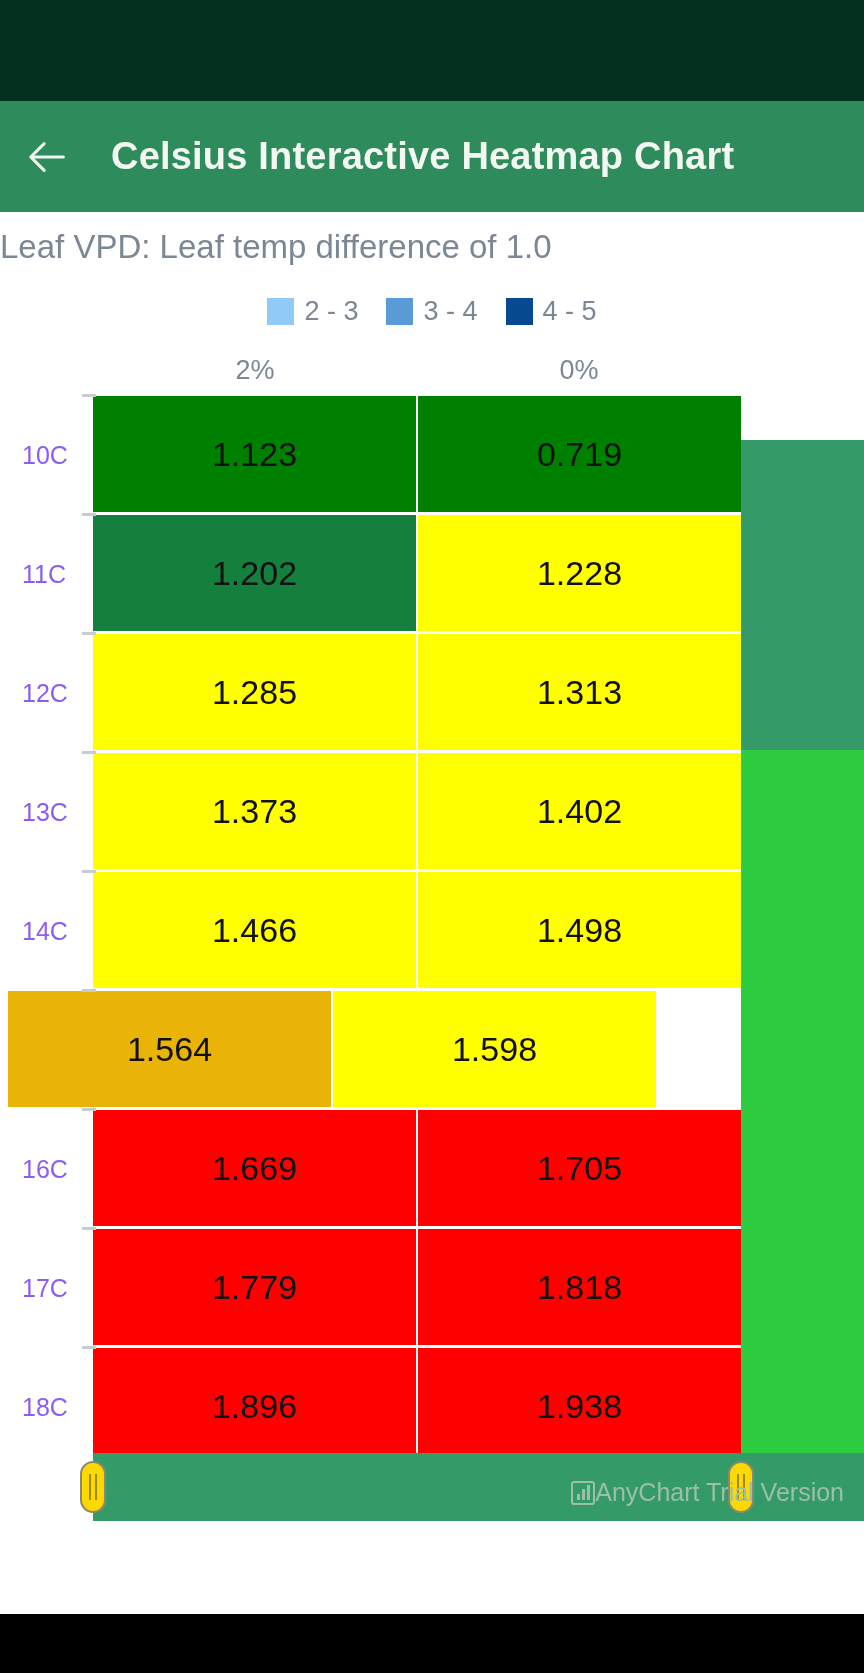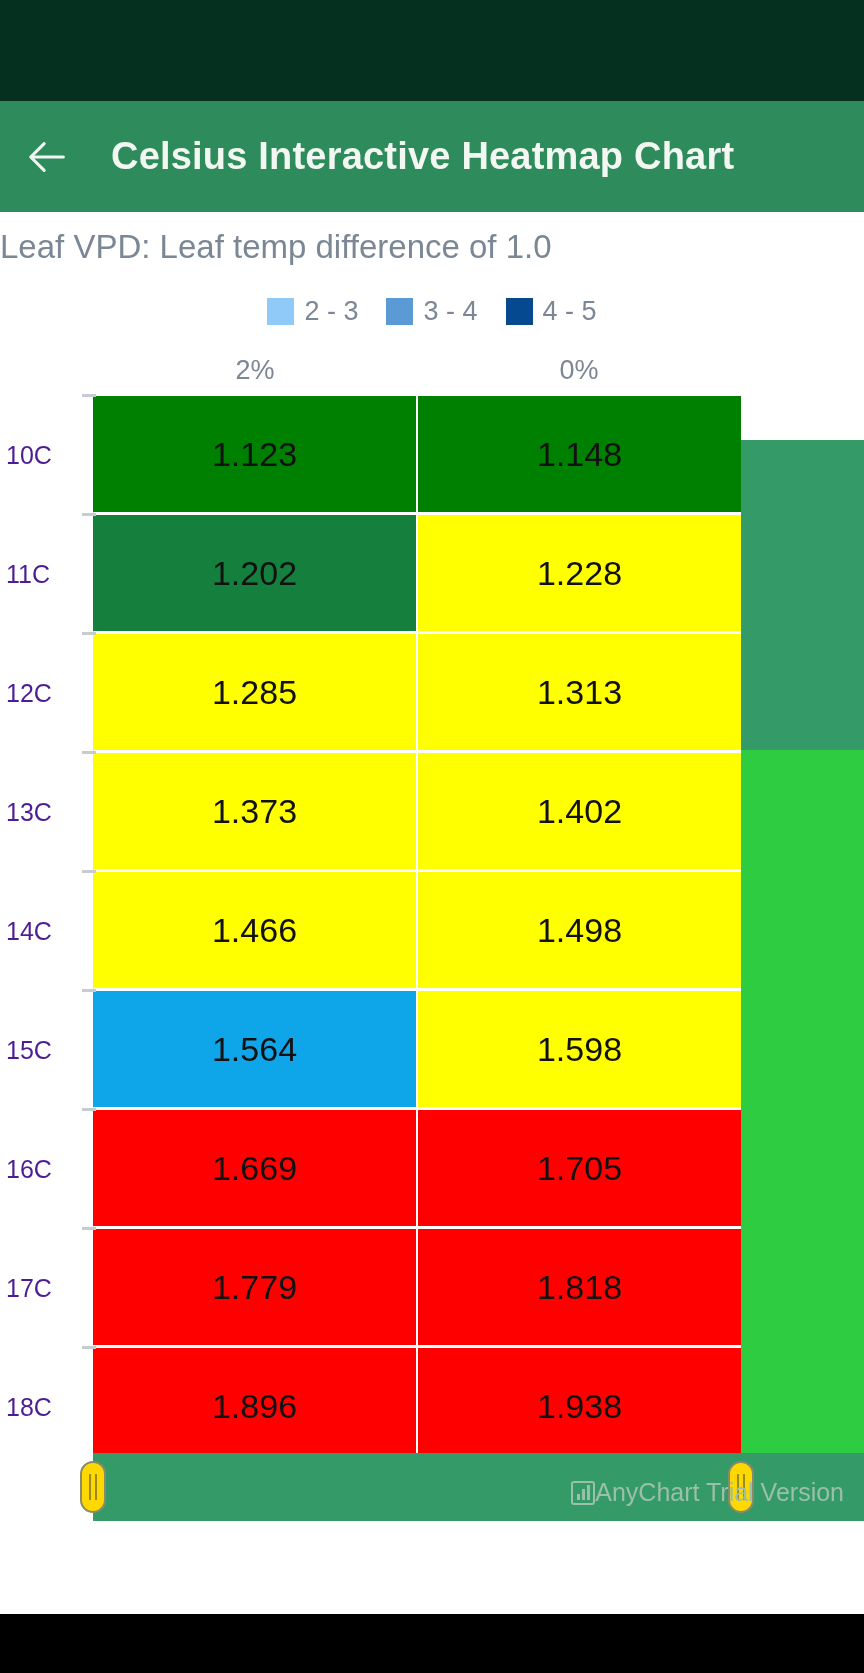--- a/index.html
+++ b/index.html
@@ -96,22 +96,22 @@
   .rows { position: absolute; left: 0; top: 0; width: 864px; }
   .row {
     position: relative;
     height: 119px;
     display: flex;
     align-items: stretch;
   }
   .row-label {
     width: 85px;
     display: flex; align-items: center; justify-content: flex-start;
-    padding-left: 6px;
-    color: #4c1d95;
+    padding-left: 22px;
+    color: #8b5cf6;
     font-size: 25px;
   }
   .tick {
     position: absolute;
     left: 82px;
     top: -2px;
     width: 14px; height: 3px;
     background: #c7ccd1;
   }
   .cells {
@@ -240,21 +240,21 @@
       <div class="grid-wrap">
         <div class="axis-line"></div>
 
         <div class="rows">
 
           <div class="row">
             <span class="tick"></span>
             <div class="row-label">10C</div>
             <div class="cells">
               <div class="cell" style="background:#008000">1.123</div>
-              <div class="cell" style="background:#008000">1.148</div>
+              <div class="cell" style="background:#008000">0.719</div>
             </div>
           </div>
 
           <div class="row">
             <span class="tick"></span>
             <div class="row-label">11C</div>
             <div class="cells">
               <div class="cell" style="background:#15803d">1.202</div>
               <div class="cell" style="background:#ffff00">1.228</div>
             </div>
@@ -282,23 +282,22 @@
             <span class="tick"></span>
             <div class="row-label">14C</div>
             <div class="cells">
               <div class="cell" style="background:#ffff00">1.466</div>
               <div class="cell" style="background:#ffff00">1.498</div>
             </div>
           </div>
 
           <div class="row">
             <span class="tick"></span>
-            <div class="row-label">15C</div>
-            <div class="cells">
-              <div class="cell" style="background:#0ea5e9">1.564</div>
+            <div class="cells">
+              <div class="cell" style="background:#eab308">1.564</div>
               <div class="cell" style="background:#ffff00">1.598</div>
             </div>
           </div>
 
           <div class="row">
             <span class="tick"></span>
             <div class="row-label">16C</div>
             <div class="cells">
               <div class="cell" style="background:#ff0000">1.669</div>
               <div class="cell" style="background:#ff0000">1.705</div>

